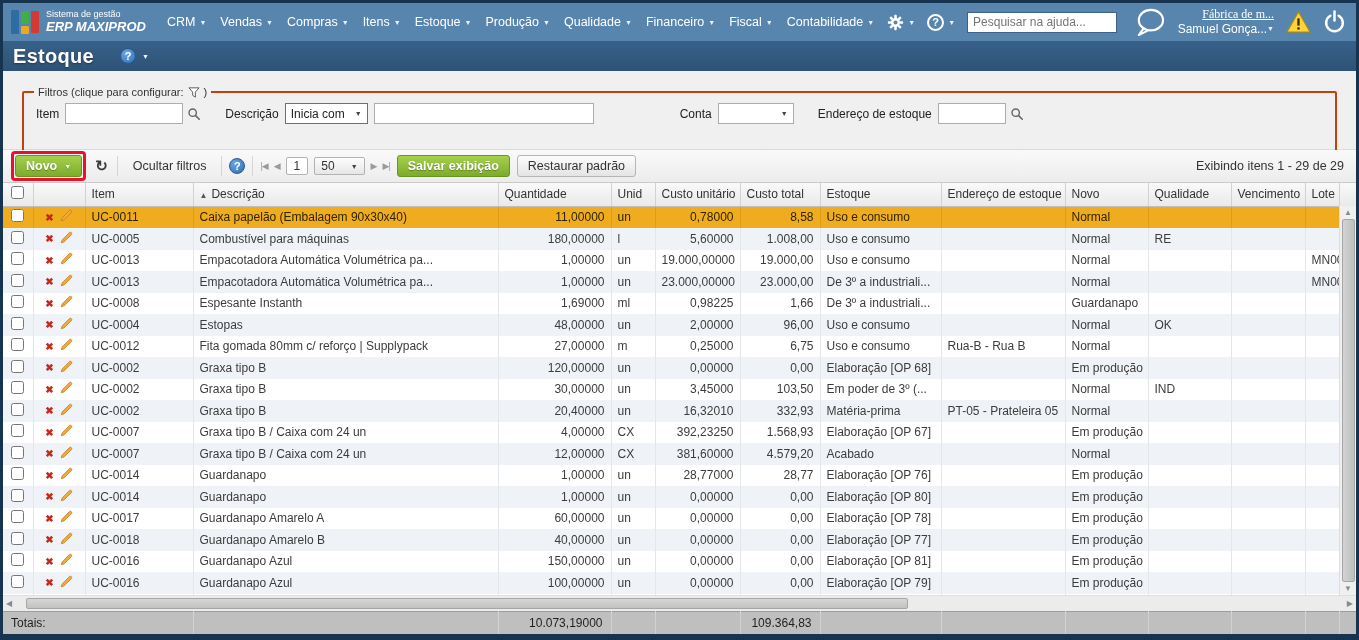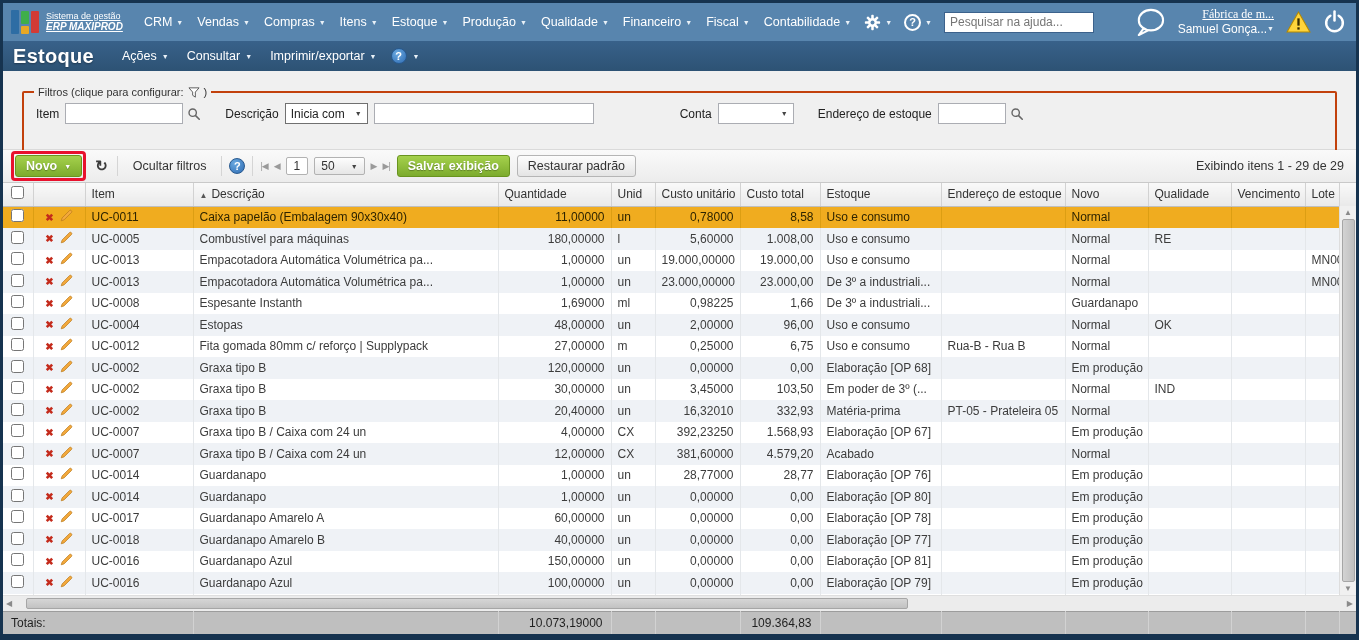--- a/index.html
+++ b/index.html
@@ -4,31 +4,31 @@
 <style>
   * { box-sizing: border-box; }
   html,body { margin:0; padding:0; background:#ffffff; font-family:"Liberation Sans",sans-serif; }
 
   .window { width:1359px; height:640px; border:3px solid #16334f; border-bottom-width:6px;
             display:flex; flex-direction:column; overflow:hidden; background:#fff; }
 
   
   .topnav { flex:0 0 38px; background:#5885ae; display:flex; align-items:center;
             color:#fff; padding:0 8px; white-space:nowrap; }
-  .logo { display:flex; align-items:center; gap:7px; margin-right:14px;text-decoration:underline; }
+  .logo { display:flex; align-items:center; gap:7px; margin-right:14px; }
   .logo-tiles { display:flex; gap:2px; align-items:stretch; height:26px; }
   .tile-col { display:flex; flex-direction:column; gap:2px; justify-content:center; }
   .tile { width:8px; border-radius:1px; }
   .tile.blue { height:24px; background:#2e6da4; }
   .tile.green { height:13px; background:#3fae4a; }
   .tile.yellow { height:8px; background:#e9a825; }
   .tile.red { height:22px; background:#d23b35; }
   .logo-text { line-height:1.1; }
   .logo-l1 { font-size:9px; }
-  .logo-l2 { font-size:10px; font-weight:bold; font-style:italic; }
+  .logo-l2 { font-size:13px; font-weight:bold; font-style:italic; }
   .nav-items { display:flex; align-items:center; }
   .nav-item { display:flex; align-items:center; gap:4px; padding:0 7px; font-size:12.5px; cursor:pointer; }
   .dd { font-size:7px; color:#e9f1f8; }
   .nav-icon-item { display:flex; align-items:center; gap:4px; padding:0 6px; cursor:pointer; }
   .qicon-outline { width:17px; height:17px; border-radius:50%; border:2px solid #fff; color:#fff;
                    font-size:11px; font-weight:bold; display:inline-flex; align-items:center; justify-content:center; }
   .help-search { margin-left:6px; }
   .help-search input { width:150px; height:21px; border:1px solid #3c628c; font-size:12px; padding:0 5px; color:#555; }
   .nav-right { margin-left:auto; display:flex; align-items:center; gap:12px; padding-right:2px; }
   .user-block { text-align:right; line-height:1.25; font-size:12px; }
@@ -227,34 +227,20 @@
       </svg>
       <svg width="23" height="25" viewBox="0 0 22 24">
         <path d="M7 5.5 A8 8 0 1 0 15 5.5" fill="none" stroke="#fff" stroke-width="2.4" stroke-linecap="round"></path>
         <line x1="11" y1="1.5" x2="11" y2="10" stroke="#fff" stroke-width="2.4" stroke-linecap="round"></line>
       </svg>
     </div>
   </div>
 
   <div class="titlebar">
     <span class="page-title">Estoque</span>
-    <div class="tb-items">
-        <span class="tb-item">
-          <span>Ações</span>
-          <span class="dd">▼</span>
-        </span>
-        <span class="tb-item">
-          <span>Consultar</span>
-          <span class="dd">▼</span>
-        </span>
-        <span class="tb-item">
-          <span>Imprimir/exportar</span>
-          <span class="dd">▼</span>
-        </span>
-      </div>
     <span class="nav-icon-item">
       <span class="qicon">?</span>
     </span>
     <span class="dd">▼</span>
   </div>
 
   <div class="filters">
     <fieldset>
       <legend>
         <span class="legend-inner">

